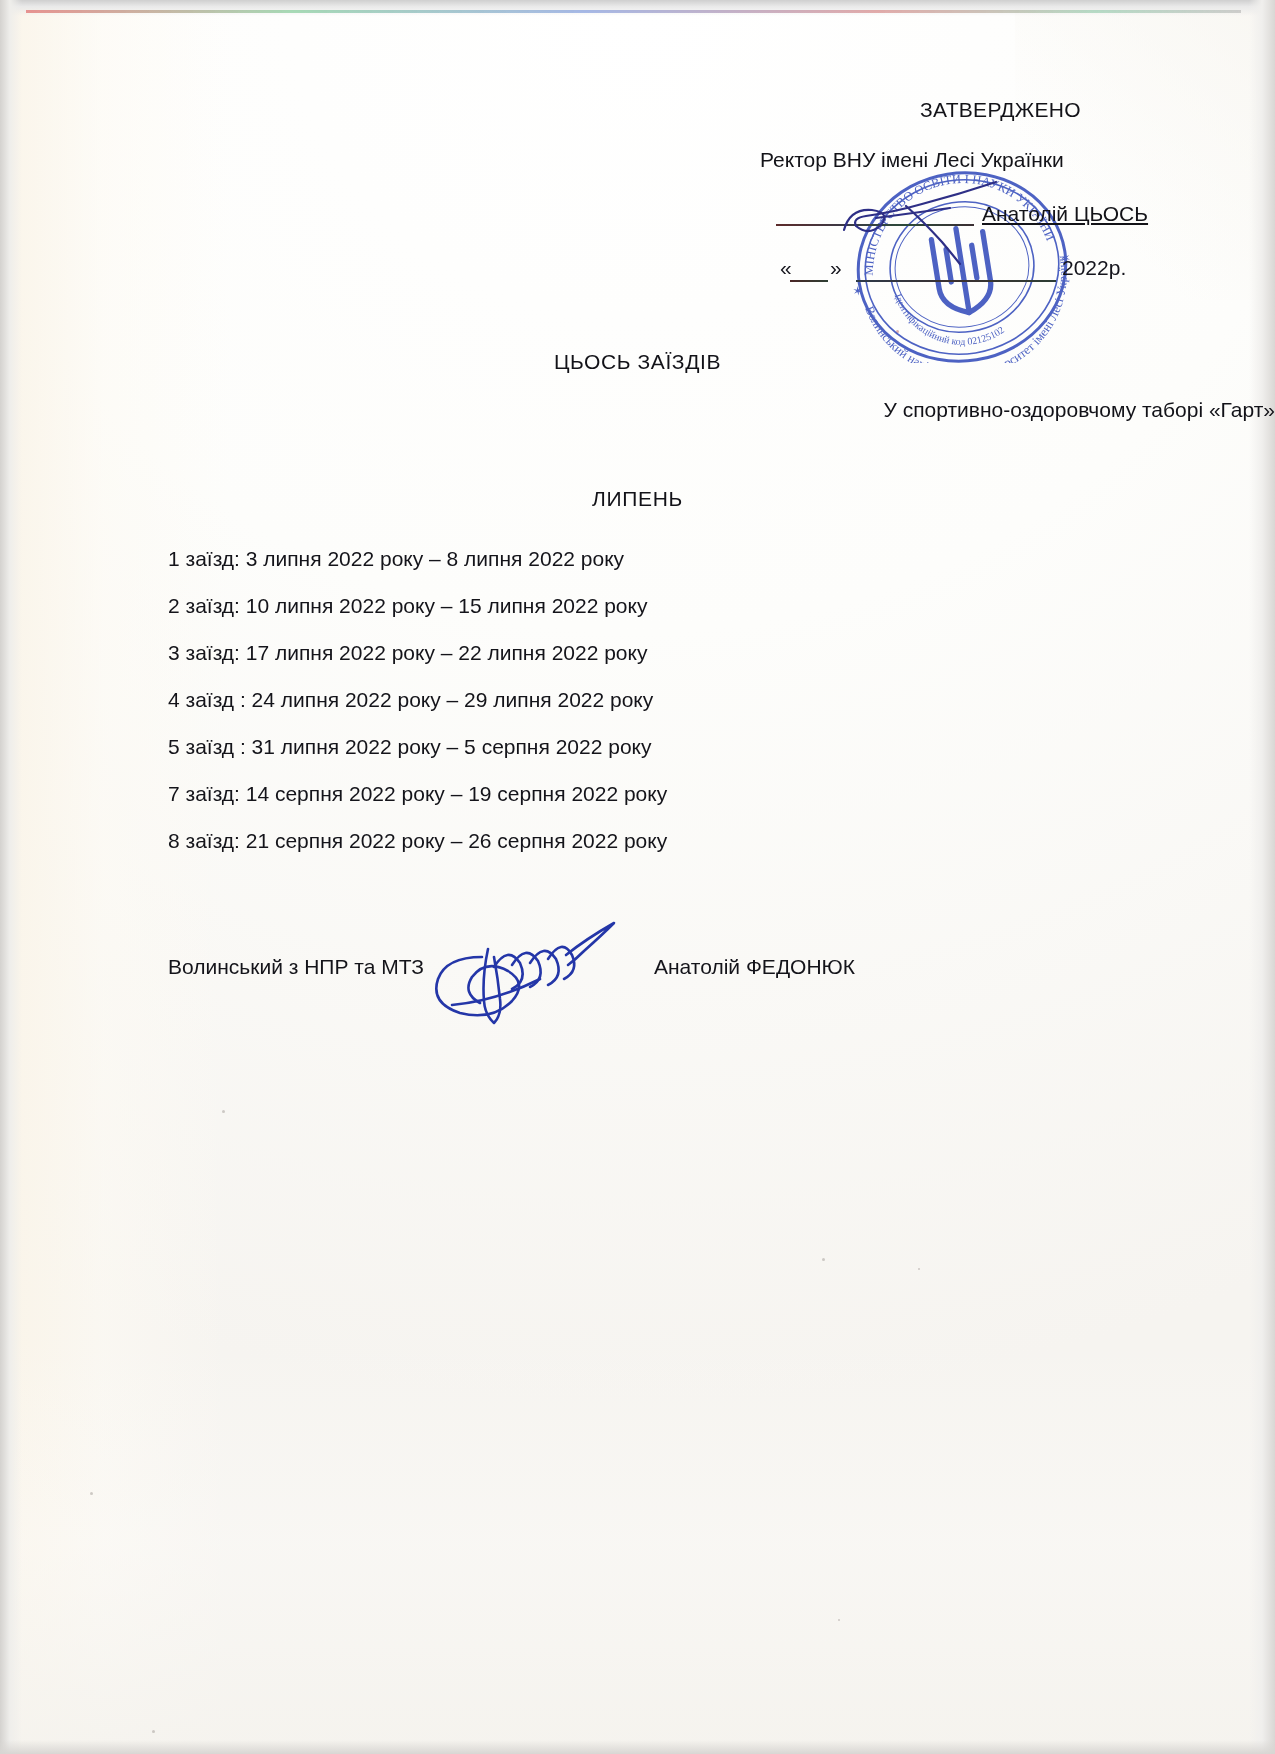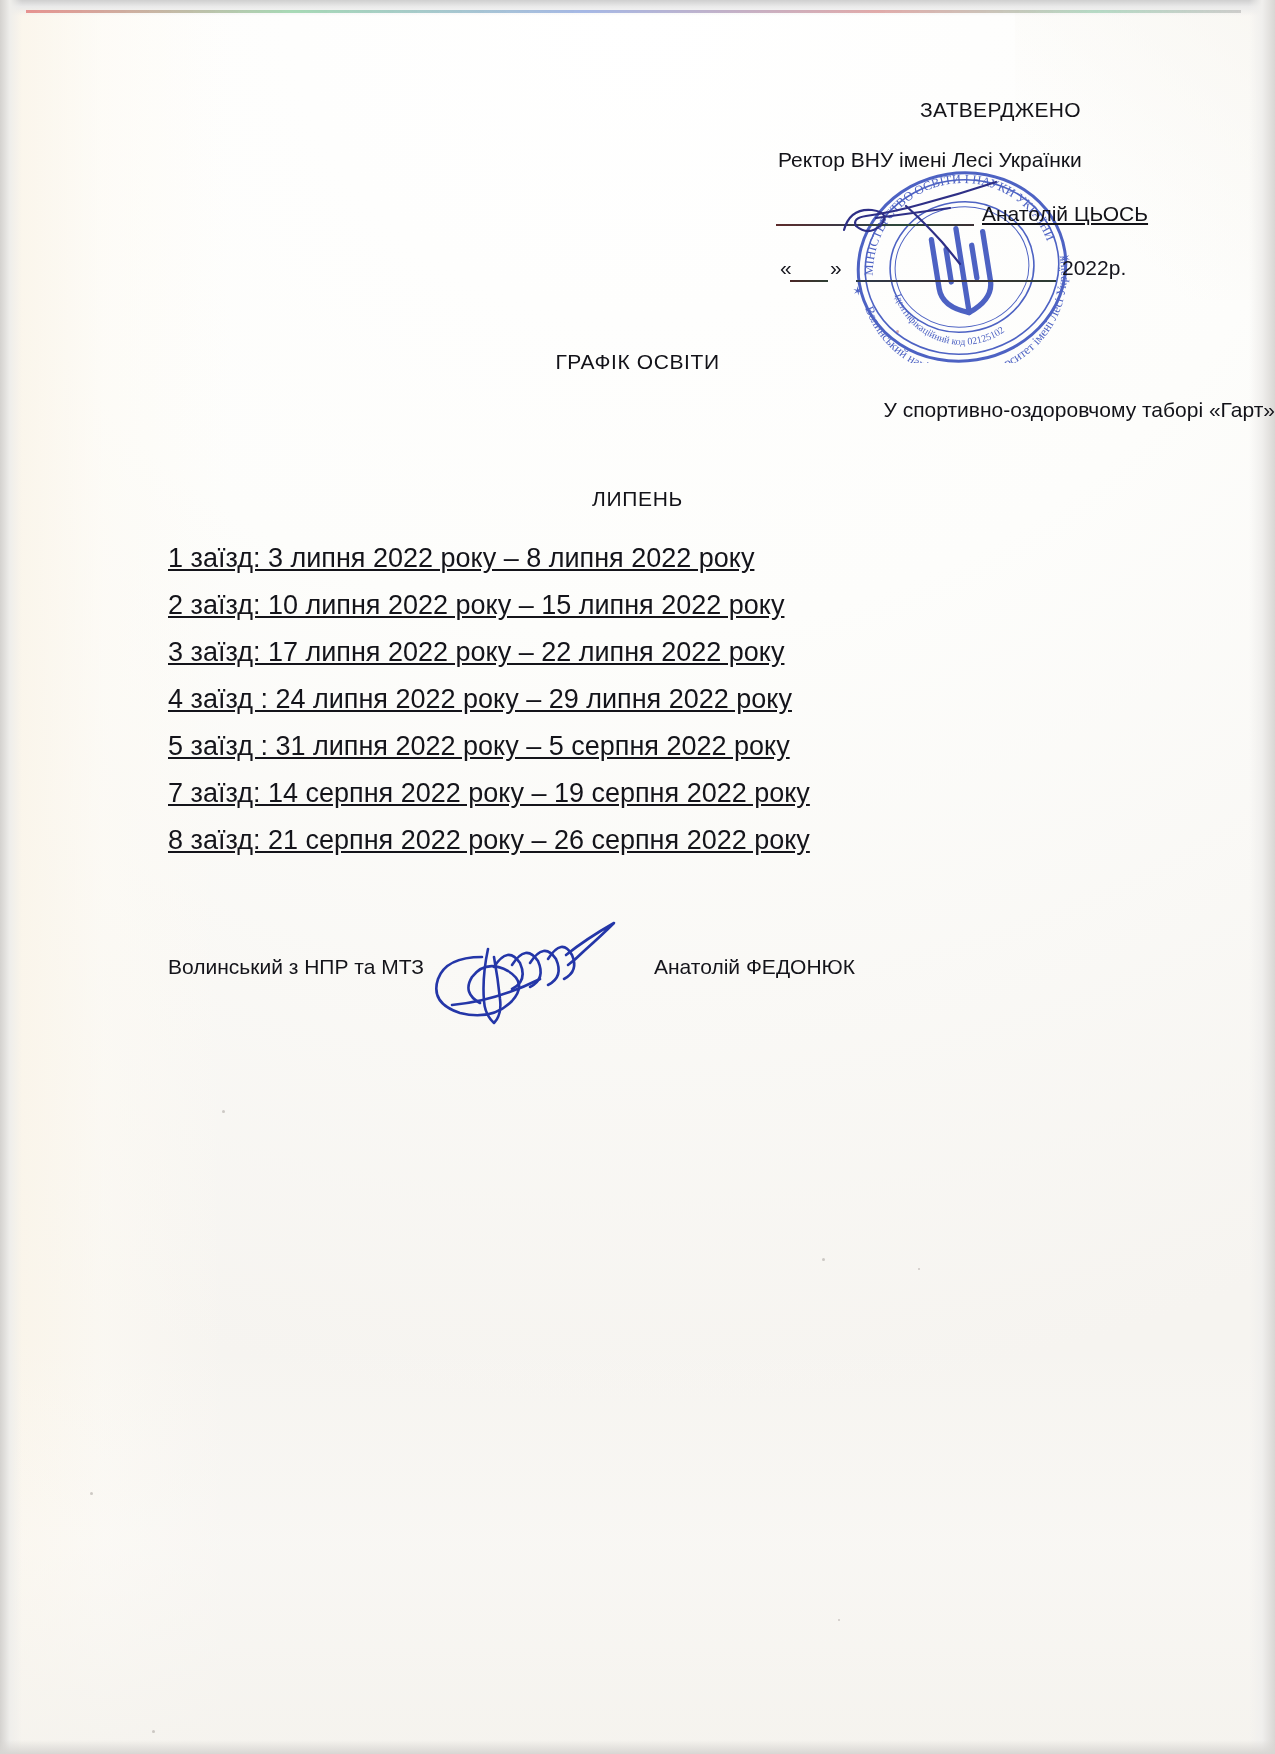--- a/index.html
+++ b/index.html
@@ -94,21 +94,20 @@
   .approve-word {
     font-size: 21px;
     letter-spacing: 0.3px;
     text-align: left;
     margin-left: 160px;
     color: #131318;
   }
   .rector-line {
     font-size: 21px;
     margin-top: 26px;
-    margin-left: 18px;
     white-space: nowrap;
     color: #131318;
   }
   .sig-row {
     position: relative;
     margin-top: 30px;
     height: 30px;
   }
   .sig-rule {
     position: absolute;
@@ -184,25 +183,24 @@
     z-index: 5;
   }
 
   .shift-list {
     position: absolute;
     left: 168px;
     top: 535px;
     z-index: 5;
   }
   .shift-item {
-    font-size: 27px;
+    font-size: 21px;
     line-height: 47px;
     white-space: nowrap;
     color: #14141a;
-    text-decoration: underline;
   }
 
   .signature-block {
     position: absolute;
     left: 168px;
     top: 955px;
     width: 800px;
     height: 60px;
     z-index: 5;
   }
@@ -338,21 +336,21 @@
   <div class="rector-signature">
     <svg viewBox="0 0 260 110" width="260" height="110" xmlns="http://www.w3.org/2000/svg">
       <g stroke="#2e2f86" fill="none" stroke-width="2.2" stroke-linecap="round">
         <path d="M 34 62 Q 40 40 62 42 Q 82 45 70 58 Q 58 68 46 58 Q 42 50 56 48 Q 84 44 112 36 Q 150 26 186 14"></path>
         <path d="M 96 38 Q 112 52 132 74 Q 142 86 150 96"></path>
         <path d="M 66 50 L 140 40"></path>
       </g>
     </svg>
   </div>
 
-  <div class="title-main">ГРАФІК ОСВІТИ</div>
+  <div class="title-main">ЦЬОСЬ ЗАЇЗДІВ</div>
 
   <div class="title-sub">У спортивно-оздоровчому таборі «Гарт»</div>
 
   <div class="month-heading">ЛИПЕНЬ</div>
 
   <div class="shift-list">
     <div class="shift-item">1 заїзд:  3  липня 2022 року – 8 липня 2022 року</div>
     <div class="shift-item">2 заїзд:  10 липня 2022  року – 15 липня 2022 року</div>
     <div class="shift-item">3 заїзд:  17 липня 2022 року – 22 липня 2022 року</div>
     <div class="shift-item">4 заїзд : 24 липня 2022 року – 29 липня 2022 року</div>

